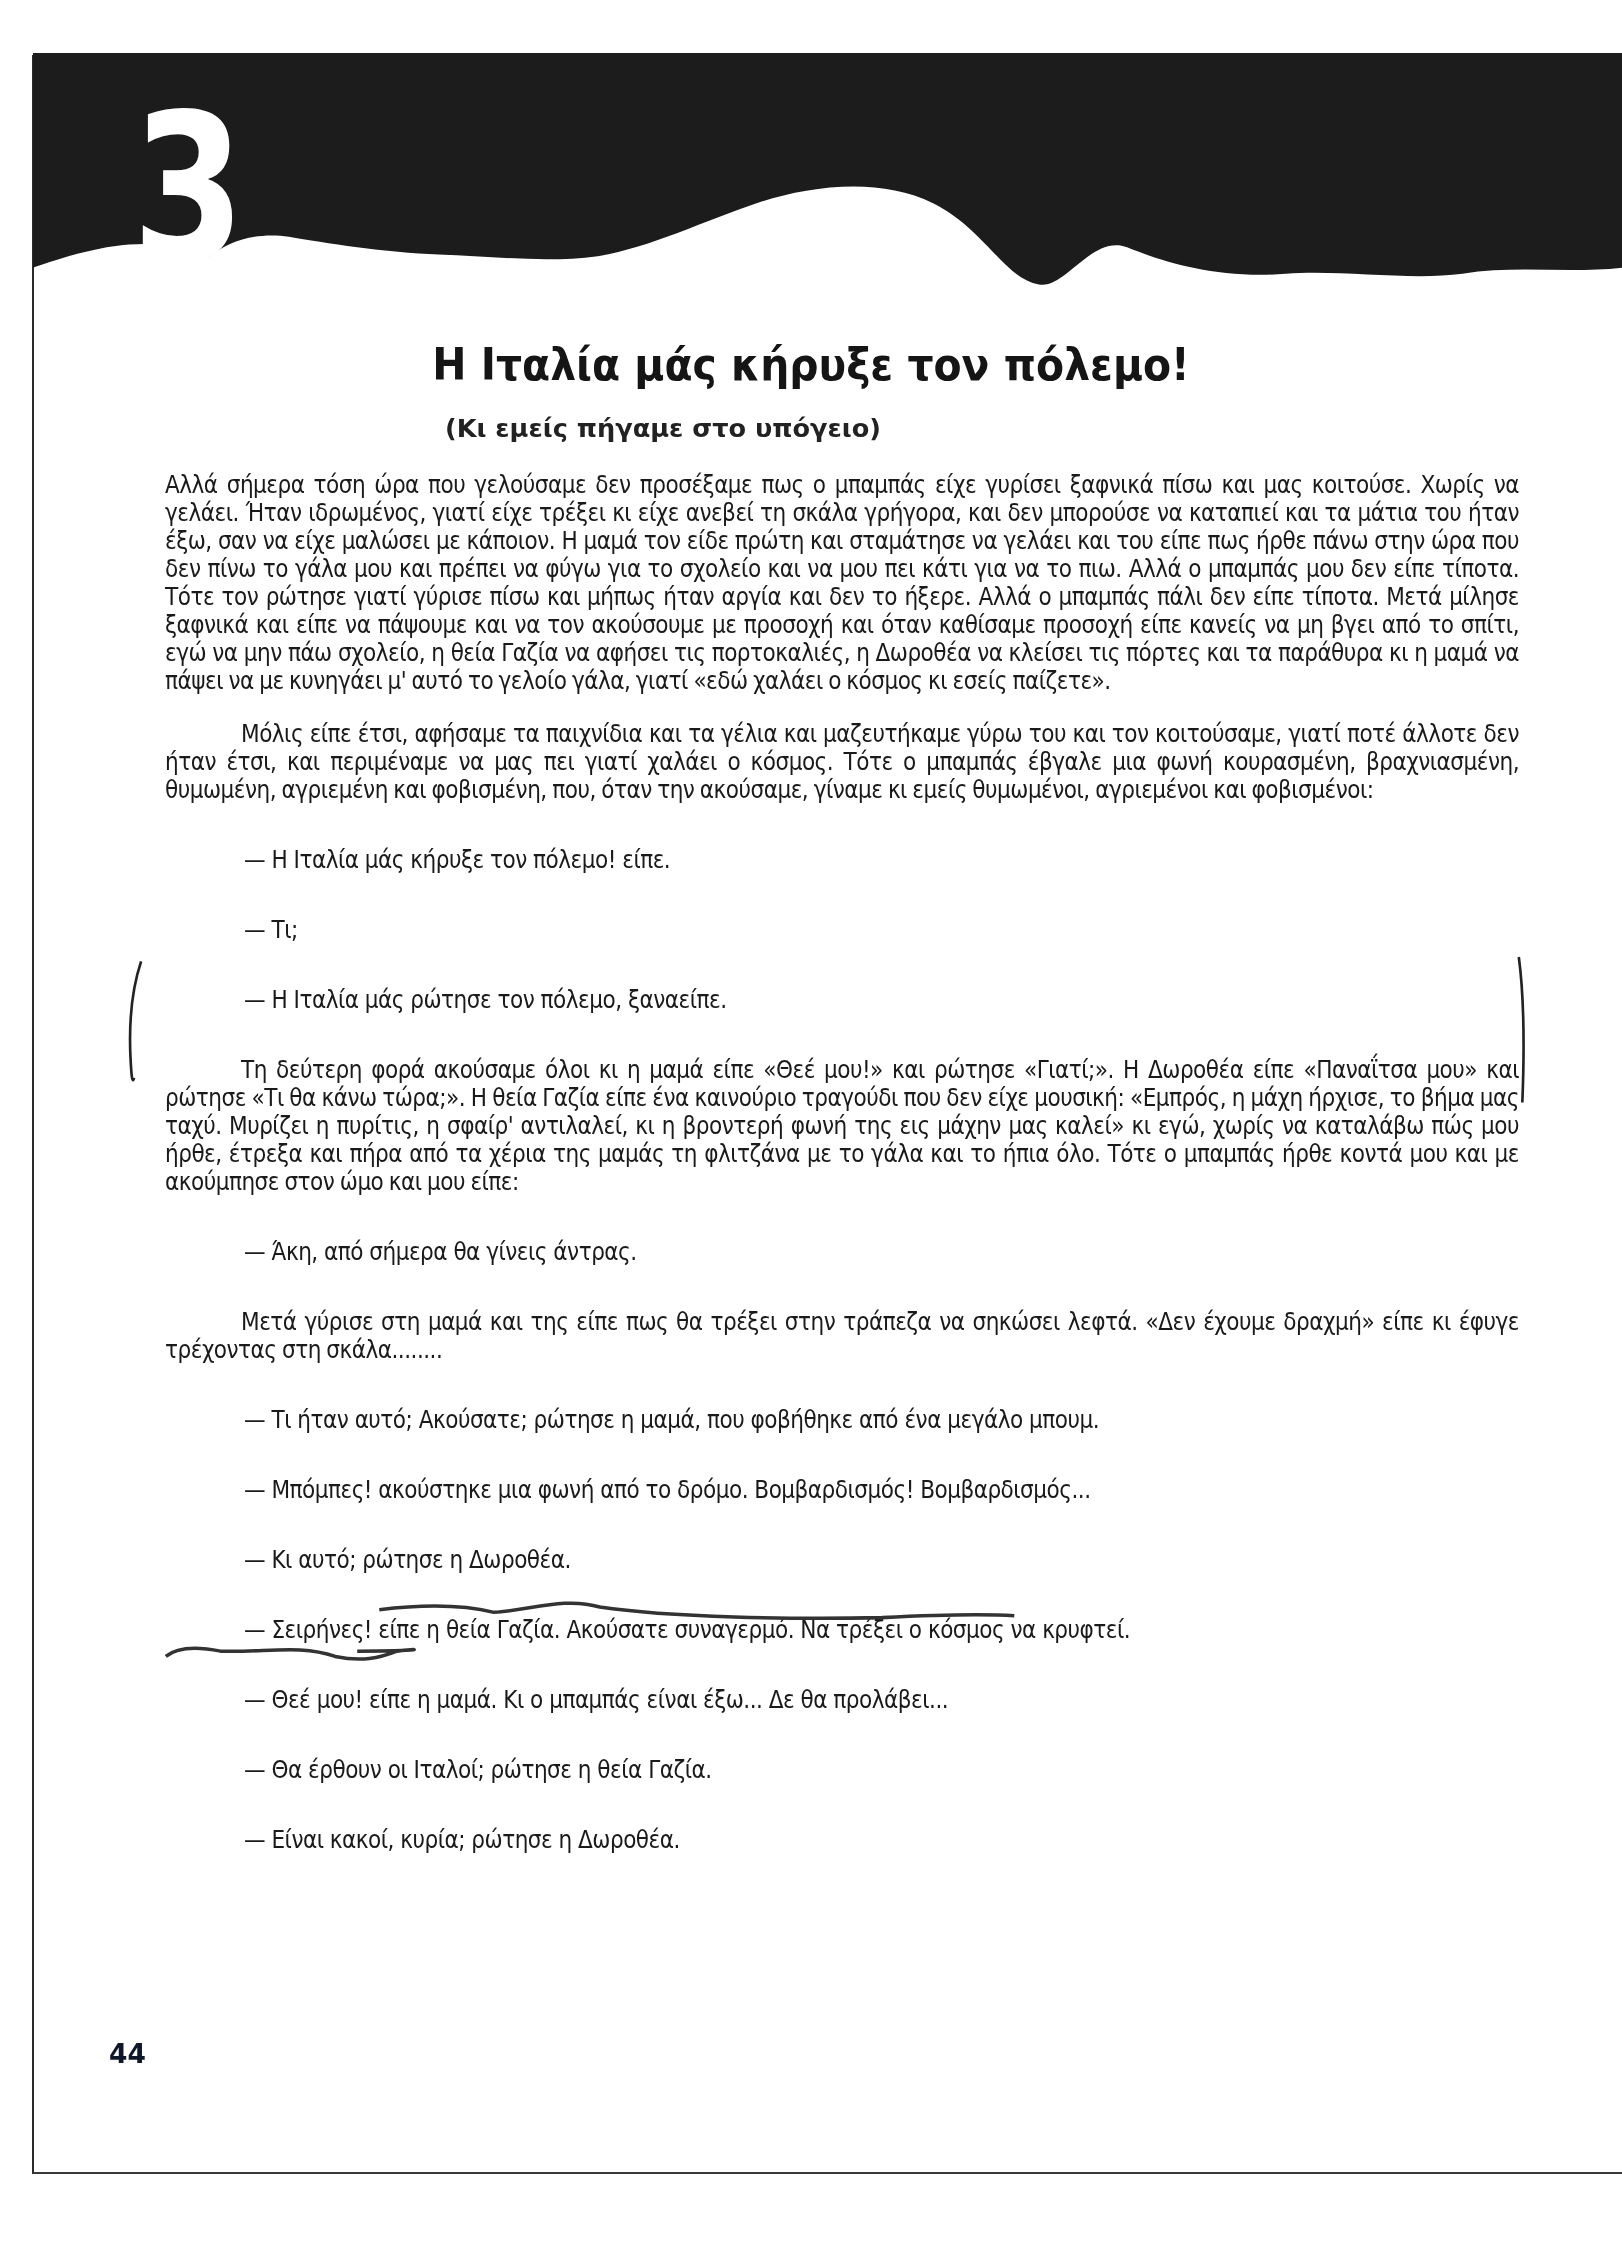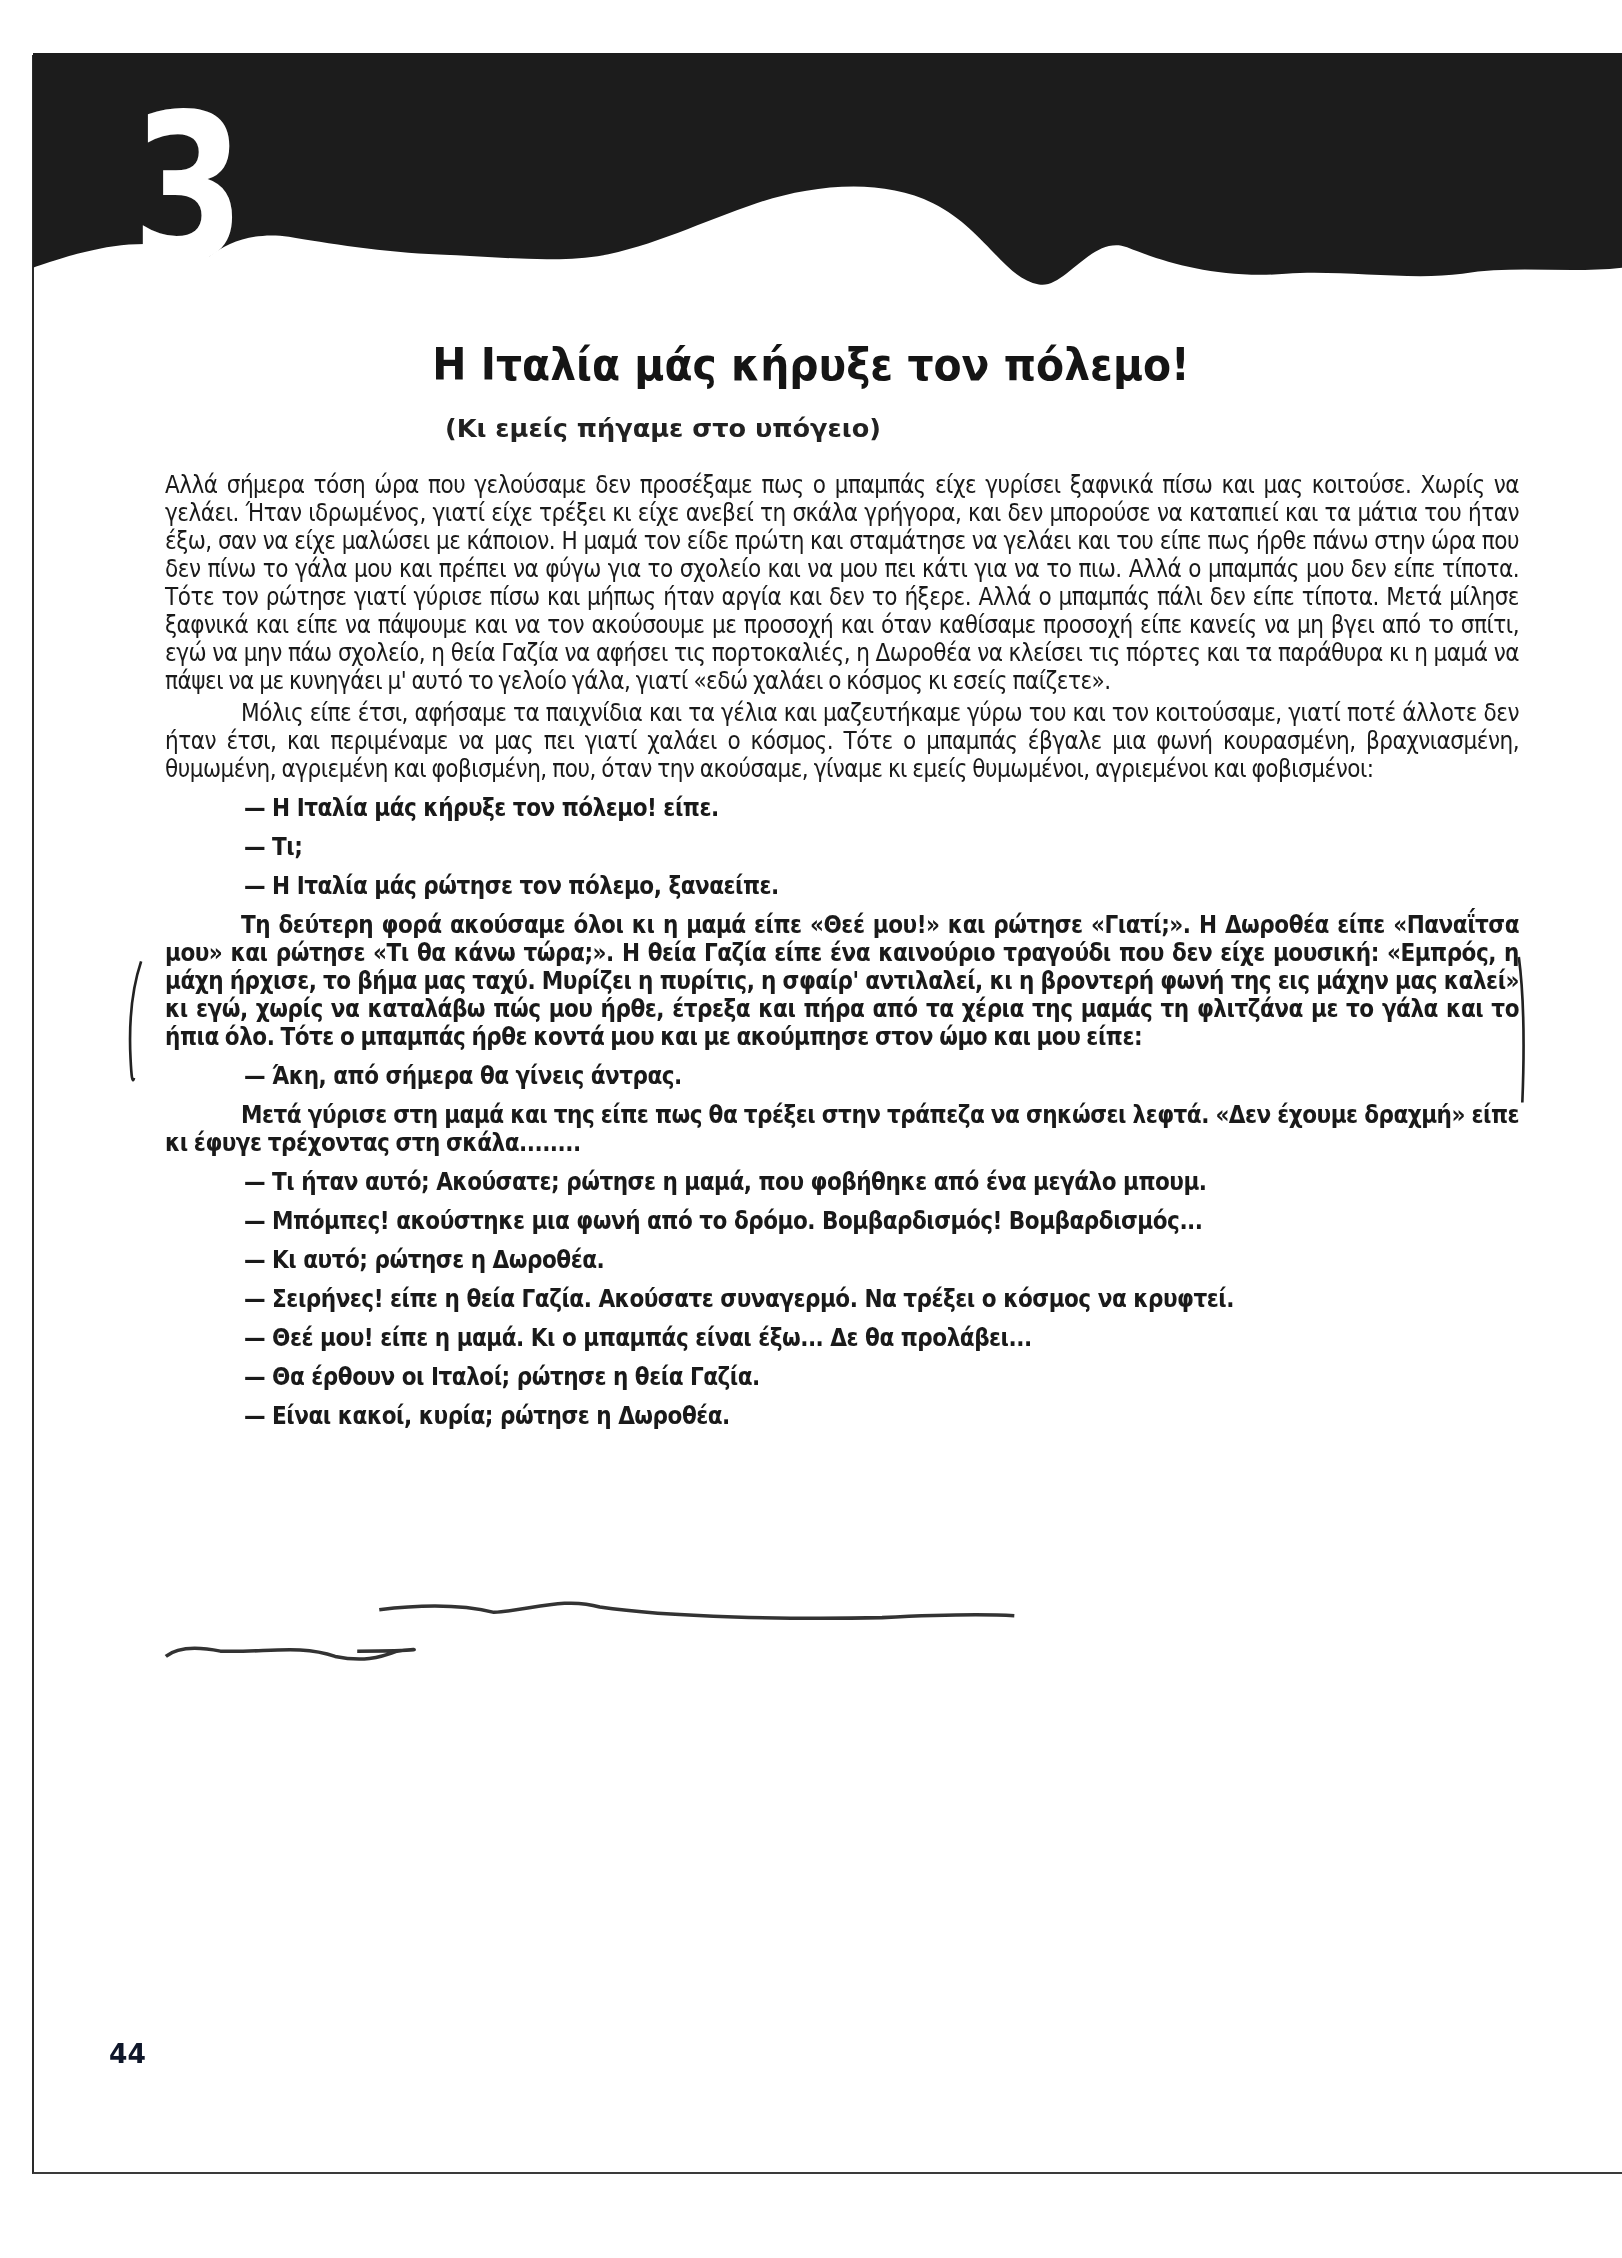--- a/index.html
+++ b/index.html
@@ -12,23 +12,23 @@
                     font-weight: bold; font-size: 203px; color: #ffffff; line-height: 1; letter-spacing: -3.5px;
                     transform: scaleX(0.8); transform-origin: left top; }
   .title { position: absolute; left: 0; width: 1622px; top: 339px; text-align: center;
            font-family: "DejaVu Sans", sans-serif; font-weight: bold; font-size: 44px; color: #151515;
            transform: scaleX(0.93); }
   .subtitle { position: absolute; left: 0; width: 1326px; top: 413px; text-align: center;
               font-family: "DejaVu Sans", sans-serif; font-weight: bold; font-size: 25.6px; color: #222; }
   .body { position: absolute; left: 165px; width: 1354px; top: 471px; font-size: 24px; line-height: 28px; }
   .para { margin: 0; text-align: justify; letter-spacing: -0.5px; word-spacing: -0.9px; }
   .indent { text-indent: 76px; }
-  .gap { margin-top: 4px; }
+  .gap { margin-top: 25px; }
   .dialogue { margin: 0; padding-left: 79px; letter-spacing: -0.5px; }
-  .dgap { margin-top: 11px; font-weight: bold; }
+  .dgap { margin-top: 42px; }
   .page-number { position: absolute; left: 109px; top: 2038px; font-family: "DejaVu Sans", sans-serif;
                  font-weight: bold; font-size: 26.5px; color: #0f172a; }
   svg.annot { position: absolute; left: 0; top: 0; pointer-events: none; }
 </style>
 </head>
 <body>
 
 <div class="page-frame"></div>
 
 <svg class="banner" viewBox="0 0 1802 300" preserveAspectRatio="none">

